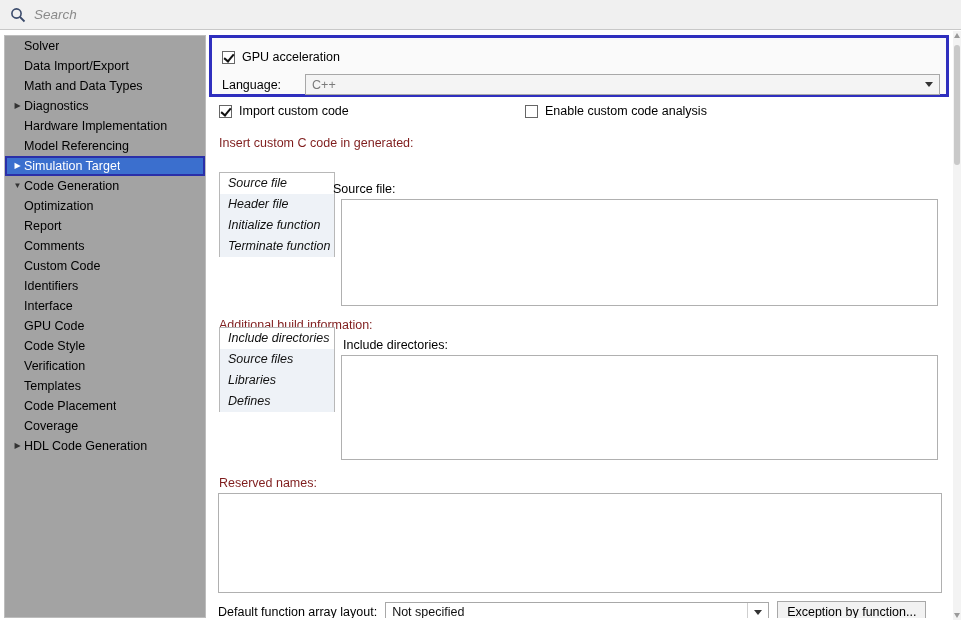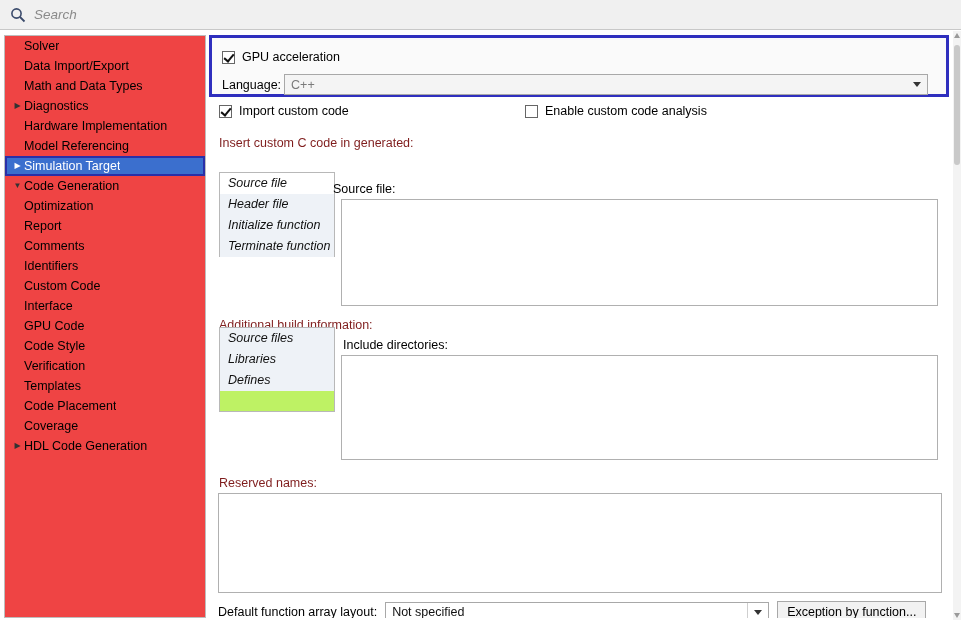--- a/index.html
+++ b/index.html
@@ -46,21 +46,21 @@
     font-size: 13.5px;
     font-style: italic;
   }
   
   .tree {
     position: absolute;
     left: 4px;
     top: 35px;
     width: 202px;
     height: 583px;
-    background: #ef4444;
+    background: #a3a3a3;
     border: 1px solid #bdbdbd;
     box-sizing: border-box;
     overflow: hidden;
   }
   .tree-item {
     height: 20px;
     line-height: 20px;
     display: flex;
     align-items: center;
     padding-left: 6px;
@@ -147,21 +147,21 @@
   .lang-row {
     position: absolute;
     left: 10px;
     top: 36px;
     width: 718px;
     display: flex;
     align-items: center;
   }
   .lang-label {
     font-size: 12.5px;
-    margin-right: 3px;
+    margin-right: 24px;
   }
   .combo {
     height: 21px;
     border: 1px solid #a8a8a8;
     background: #f4f4f4;
     display: flex;
     align-items: center;
     box-sizing: border-box;
     position: relative;
   }
@@ -367,24 +367,24 @@
     <div class="tree-item lvl1">
       <span class="label">Optimization</span>
     </div>
     <div class="tree-item lvl1">
       <span class="label">Report</span>
     </div>
     <div class="tree-item lvl1">
       <span class="label">Comments</span>
     </div>
     <div class="tree-item lvl1">
+      <span class="label">Custom Code</span>
+    </div>
+    <div class="tree-item lvl1">
       <span class="label">Identifiers</span>
-    </div>
-    <div class="tree-item lvl1">
-      <span class="label">Custom Code</span>
     </div>
     <div class="tree-item lvl1">
       <span class="label">Interface</span>
     </div>
     <div class="tree-item lvl1">
       <span class="label">GPU Code</span>
     </div>
     <div class="tree-item lvl1">
       <span class="label">Code Style</span>
     </div>
@@ -439,20 +439,21 @@
       <div class="vtab active">Source file</div>
       <div class="vtab">Header file</div>
       <div class="vtab">Initialize function</div>
       <div class="vtab">Terminate function</div>
     </div>
     <div class="field-label src-label">Source file:</div>
     <div class="textarea ta-src"></div>
 
     <div class="section-label addl-label">Additional build information:</div>
     <div class="vtabs tabs2">
+      <div class="vtab active">Include directories</div>
       <div class="vtab">Source files</div>
       <div class="vtab">Libraries</div>
       <div class="vtab">Defines</div>
     </div>
     <div class="field-label inc-label">Include directories:</div>
     <div class="textarea ta-inc"></div>
 
     <div class="section-label reserved-label">Reserved names:</div>
     <div class="textarea ta-res"></div>
 

